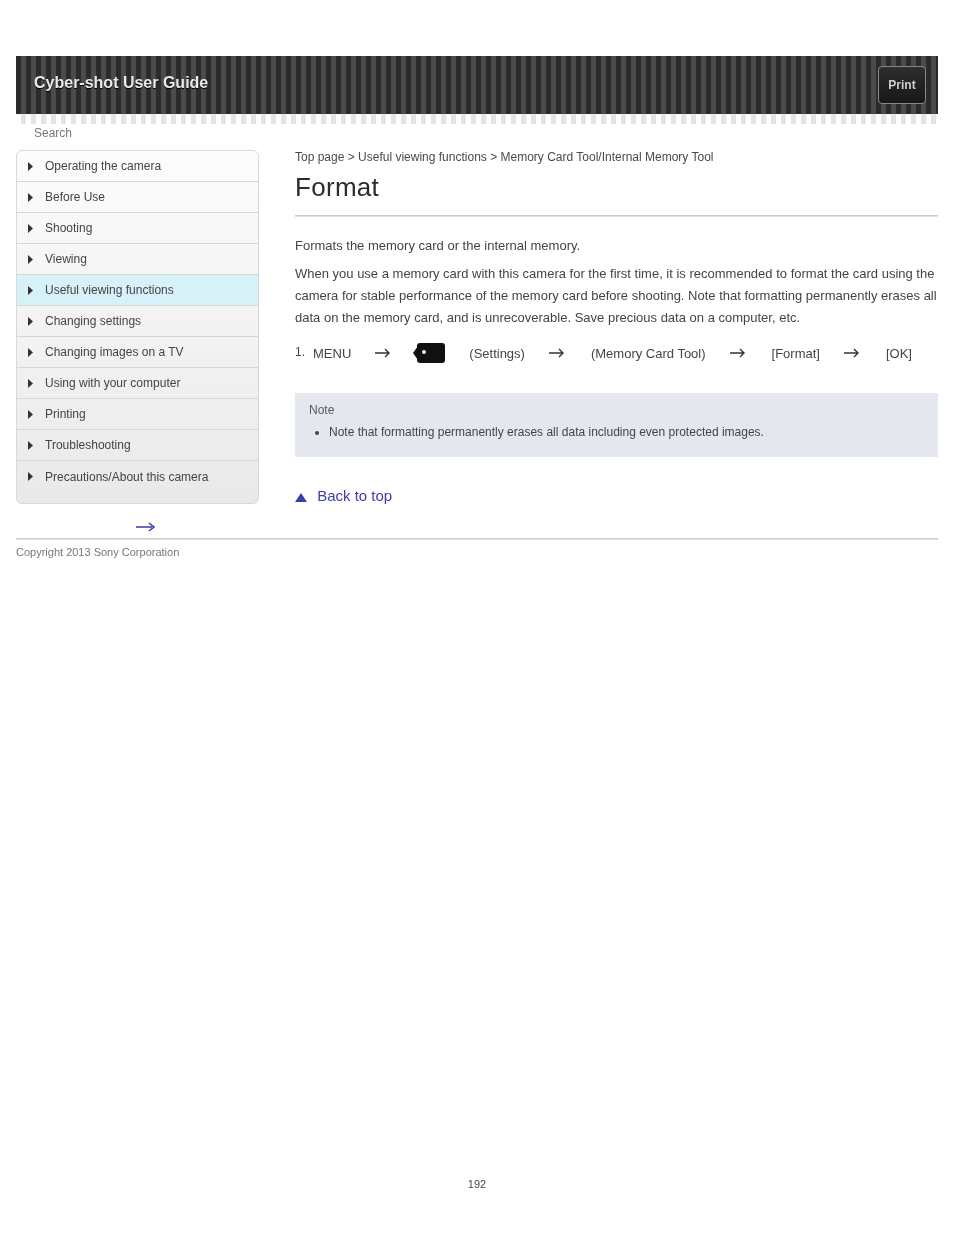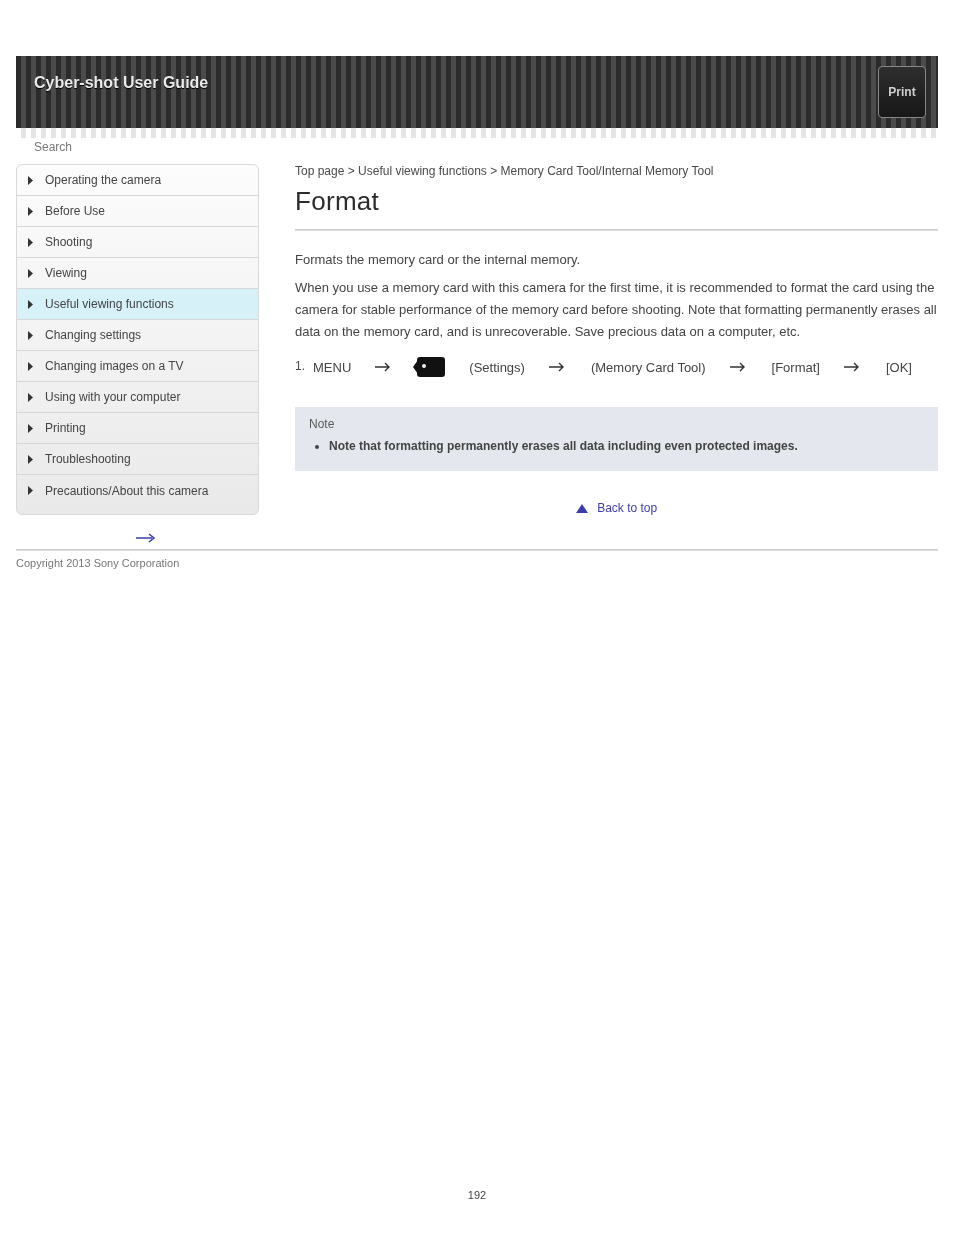--- a/index.html
+++ b/index.html
@@ -2,21 +2,21 @@
 <html><head>
 <meta charset="utf-8">
 <style>
   * { box-sizing: border-box; margin: 0; padding: 0; }
   html, body { width: 954px; background: #fff; font-family: Arial, Helvetica, sans-serif; color: #333; }
   body { padding-bottom: 40px; }
 
   
   .banner {
     margin: 56px 16px 0 16px;
-    height: 72px;
+    height: 58px;
     position: relative;
     background: repeating-linear-gradient(90deg, #2b2b2b 0, #2b2b2b 5px, #4b4b4b 5px, #4b4b4b 10px);
   }
   .banner::after {
     content: "";
     position: absolute;
     left: 0; right: 0; bottom: -10px; height: 14px;
     background: repeating-linear-gradient(90deg,
       rgba(43,43,43,0.00) 0, rgba(43,43,43,0.00) 5px,
       rgba(75,75,75,0.15) 5px, rgba(75,75,75,0.15) 10px);
@@ -112,27 +112,27 @@
     border-right:5px solid #111;
   }
 
   .notebox {
     margin-top: 30px;
     background: #e4e8ee;
     padding: 10px 14px 14px 14px;
     font-size: 12px; color: #444;
   }
   .notebox .note-label { font-size: 12px; color:#5a5a5a; margin-bottom: 6px; }
-  .notebox ul { list-style: disc; padding-left: 20px; font-weight: bold; }
+  .notebox ul { list-style: disc; padding-left: 20px; }
   .notebox li { line-height: 1.6; }
 
   .back-top {
     margin-top: 30px;
-    text-align: center;
-    font-size: 12px;
+    text-align: left;
+    font-size: 15px;
   }
   .back-top a { color: #3d3da8; text-decoration: none; cursor: pointer; }
   .back-top .tri {
     display: inline-block; width: 0; height: 0; vertical-align: -1px;
     border-left: 6px solid transparent;
     border-right: 6px solid transparent;
     border-bottom: 9px solid #3d3da8;
     margin-right: 6px;
   }
 

